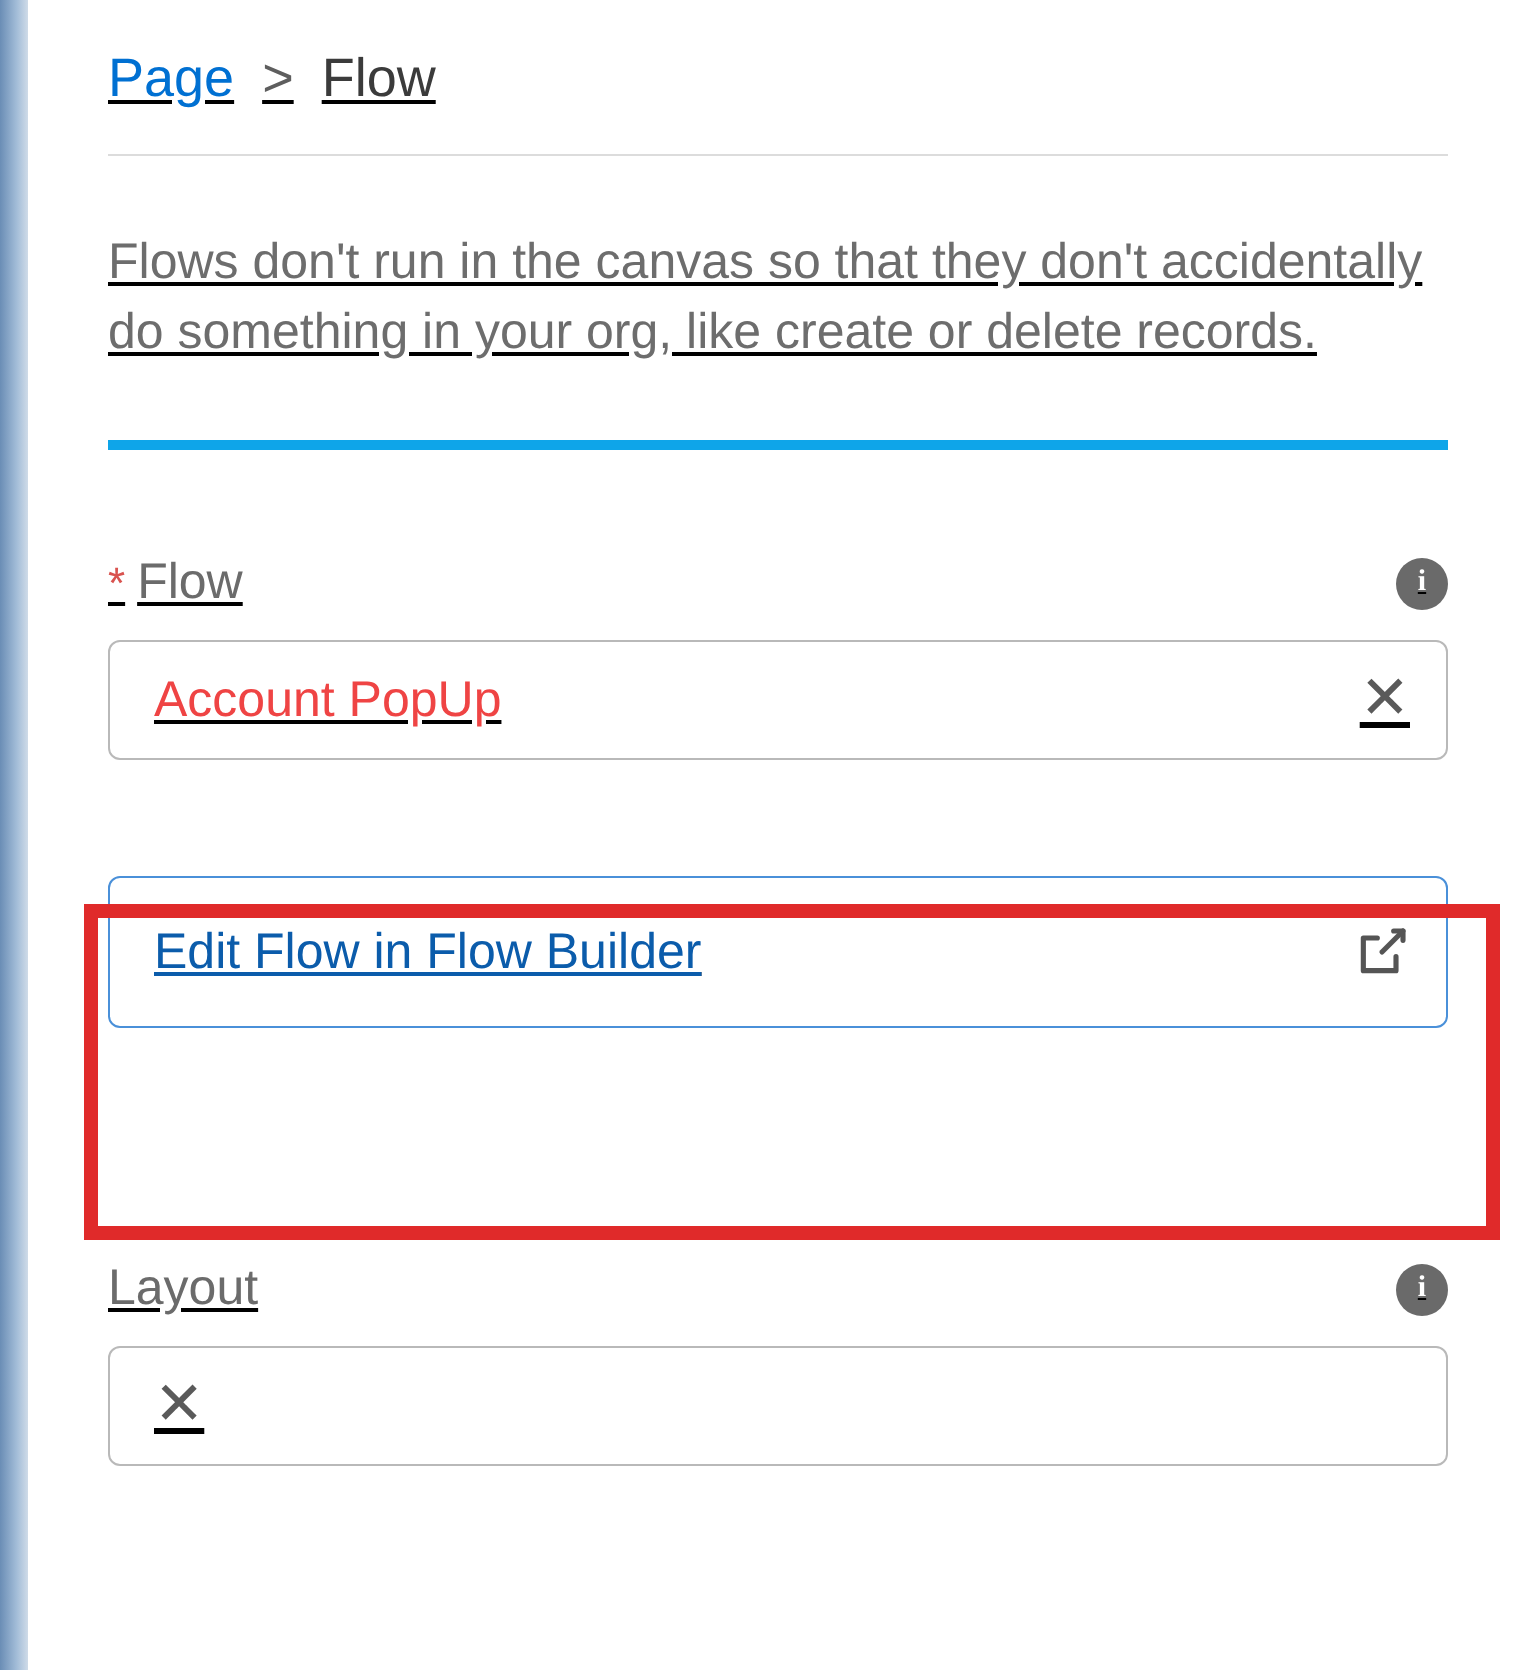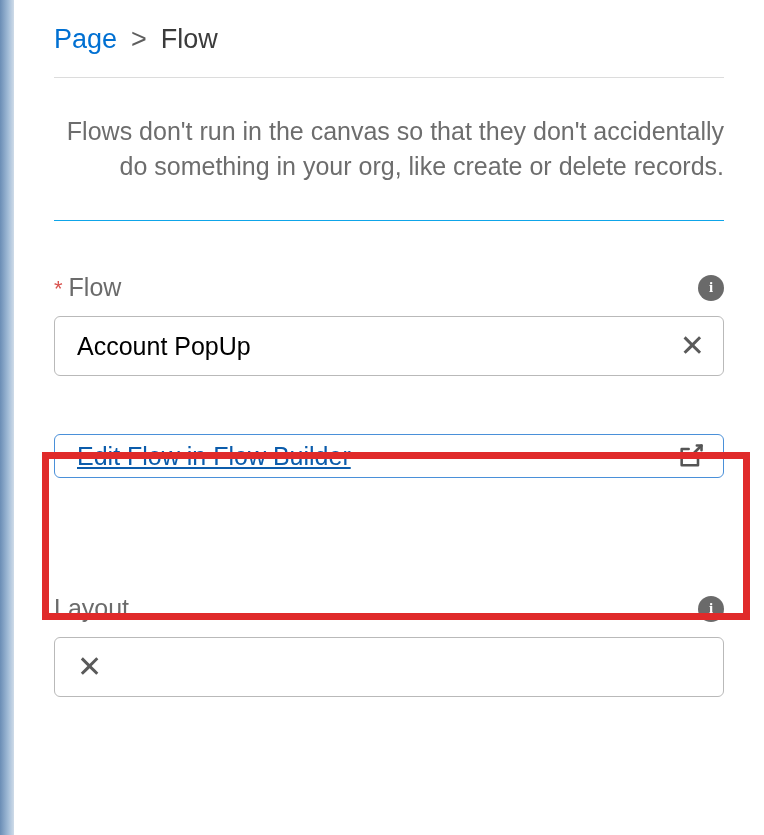--- a/index.html
+++ b/index.html
@@ -24,20 +24,21 @@
       background: linear-gradient(90deg, #6a8db5 0%, #a3bdd8 60%, #cfdbe8 100%);
     }
     .panel {
       position: absolute;
       left: 14px;
       top: 0;
       right: 0;
       height: 100%;
       background: #fff;
       padding: 20px 40px 0 40px;
+      text-decoration: underline;
     }
     .breadcrumb {
       display: flex;
       align-items: center;
       gap: 14px;
       font-size: 27px;
       padding: 4px 0 22px 0;
       border-bottom: 1px solid #dcdcdc;
     }
     .breadcrumb-link {
@@ -50,22 +51,21 @@
       font-weight: 400;
     }
     .breadcrumb-current {
       color: #3b3b3b;
     }
     .description {
       font-size: 25px;
       line-height: 1.4;
       color: #6d6d6d;
       padding: 36px 0 36px 0;
-      border-bottom: 1px solid #0ea5e9;
-      text-align: right;
+      border-bottom: 5px solid #0ea5e9;
     }
     .field-group {
       margin-top: 52px;
     }
     .field-label-row {
       display: flex;
       align-items: center;
       justify-content: space-between;
       margin-bottom: 14px;
     }
@@ -101,21 +101,21 @@
       justify-content: space-between;
       border: 1px solid #b9b9b9;
       border-radius: 6px;
       height: 60px;
       padding: 0 18px 0 22px;
       font-size: 25px;
       color: #333;
       background: #fff;
     }
     .input-value {
-      color: #000000;
+      color: #ef4444;
     }
     .clear-x {
       font-size: 30px;
       color: #5a5a5a;
       cursor: pointer;
       font-weight: 300;
       line-height: 1;
     }
     .highlight-box {
       position: absolute;
@@ -125,21 +125,21 @@
       height: 168px;
       border: 7px solid #e02a2a;
       pointer-events: none;
     }
     .link-button {
       display: flex;
       align-items: center;
       justify-content: space-between;
       border: 1.5px solid #4a90d9;
       border-radius: 6px;
-      height: 44px;
+      height: 76px;
       padding: 0 18px 0 22px;
       margin-top: 58px;
       background: #fff;
       cursor: pointer;
     }
     .link-text {
       font-size: 25px;
       color: #0b5cab;
       text-decoration: underline;
     }

